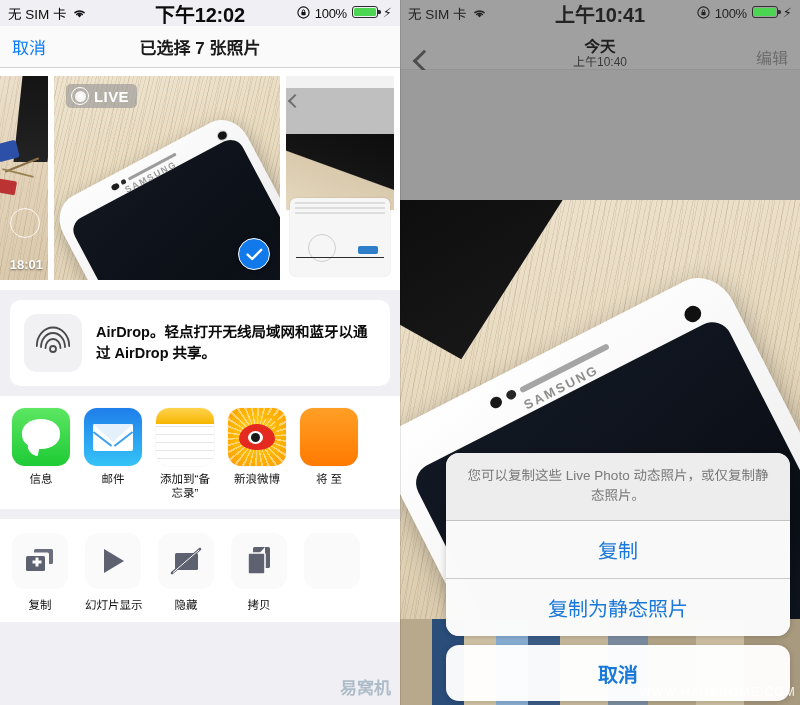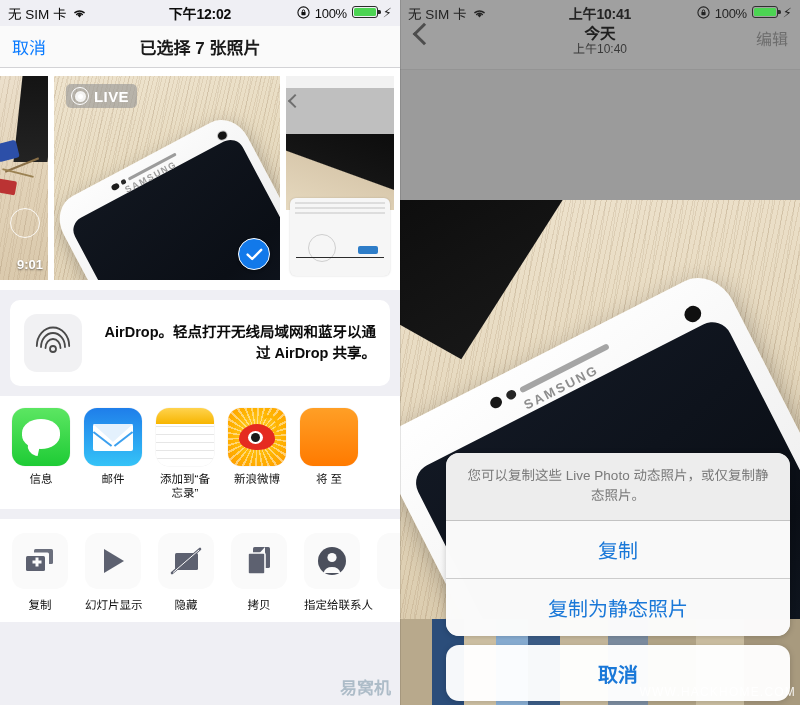--- a/index.html
+++ b/index.html
@@ -34,21 +34,21 @@
     display: flex;
     align-items: center;
     padding: 0 8px;
     font-size: 13.5px;
     color: #0d0d0d;
     box-sizing: border-box;
   }
   .sb-left { display: flex; align-items: center; gap: 5px; white-space: nowrap; }
   .sb-center {
     position: absolute; left: 0; right: 0; text-align: center;
-    font-weight: 600; font-size: 14px; letter-spacing: -0.2px;
+    font-weight: 600; font-size: 20px; letter-spacing: -0.2px;
     pointer-events: none;
   }
   .sb-right {
     margin-left: auto; display: flex; gap: 5px;
     white-space: nowrap; z-index: 2;
   }
   .wifi-icon { display: inline-block; width: 15px; height: 12px; position: relative; }
   .rotlock-icon { display:inline-block; width: 13px; height: 13px; }
   .batt {
     position: relative; width: 26px; height: 12px;
@@ -183,21 +183,21 @@
     background: repeating-linear-gradient(180deg,#d7d7d7 0 1.5px,transparent 1.5px 5px); opacity:.8;}
   .rt-ring { position:absolute; left:18px; bottom:14px; width:26px; height:26px;
     border:1.5px solid #cfcfcf; border-radius:50%; }
   .rt-blue { position:absolute; right:12px; bottom:22px; width:20px; height:8px;
     background:#2e7dc8; border-radius:2px; }
   .rt-line { position:absolute; left:6px; right:6px; bottom:18px; height:1.5px; background:#2b2b2b; }
 
   
   .card {
     background:#fff; margin: 10px 10px 0 10px; border-radius: 10px;
-    display:flex; align-items:center; padding: 14px 14px; box-sizing:border-box;text-align:right;
+    display:flex; align-items:center; padding: 14px 14px; box-sizing:border-box;
   }
   .airdrop-icon {
     flex:none; width:58px; height:58px; border-radius:13px; background:#f1f1f3;
     display:flex; align-items:center; justify-content:center; margin-right: 14px;
   }
   .airdrop-text { font-size:14.5px; line-height:1.42; color:#0b0b0b; font-weight:600; }
 
   
   .share-row {
     background:#fff; margin: 10px 0 0 0; padding: 12px 0 8px 12px;
@@ -277,21 +277,21 @@
   }
   .action-label { margin-top:7px; font-size:11.5px; color:#101010; white-space:nowrap; }
 
   
   .right-panel { background:#9b9b9b; }
   .right-panel .statusbar { background:#a0a0a0; color:#242424; }
   .right-panel .batt { border-color:#303030; }
   .right-panel .batt::after { background:#303030; }
   .rp-nav {
     height: 44px; background:#a0a0a0; position:relative;
-    display:flex; align-items:flex-start; padding: 0 12px; box-sizing:border-box;
+    display:flex; align-items:flex-end; padding: 0 12px; box-sizing:border-box;
     border-bottom:1px solid #949494;
     gap:27px;
   }
   .rp-back {
     width: 13px; height: 13px; border-left:3px solid #4d4d4d; border-bottom:3px solid #4d4d4d;
     transform: rotate(45deg); margin-left: 4px;
   }
   .rp-titles {
     position:absolute; left:0; right:0; text-align:center; pointer-events:none;
     line-height:1.05;
@@ -438,21 +438,21 @@
     <div class="photo-strip">
 
       <div class="thumb t-left">
         <div class="art-wood"></div>
         <div class="lt-dark"></div>
         <div class="lt-obj1"></div>
         <div class="lt-stick"></div>
         <div class="lt-stick2"></div>
         <div class="lt-obj2"></div>
         <div class="lt-ring"></div>
-        <div class="lt-dur">9:01</div>
+        <div class="lt-dur">18:01</div>
       </div>
 
       <div class="thumb t-main">
         <div class="main-photo">
           <div class="mp-wood"></div>
           <div class="mp-phone">
             <div class="mp-screen"></div>
             <div class="mp-sensor1"></div>
             <div class="mp-sensor2"></div>
             <div class="mp-speaker"></div>
@@ -571,30 +571,20 @@
         <div class="action-icon">
           <svg width="28" height="30" viewBox="0 0 28 30">
             <rect x="8" y="1" width="17" height="21" rx="1.6" fill="#5d6170"></rect>
             <rect x="3" y="7" width="17" height="21" rx="1.6" fill="#5d6170" stroke="#fafafa" stroke-width="1.6"></rect>
             <path d="M20 7 L20 1 L14.6 7 Z" fill="#fafafa"></path>
           </svg>
         </div>
         <div class="action-label">拷贝</div>
       </div>
       <div class="action-item">
-        <div class="action-icon">
-          <svg width="30" height="30" viewBox="0 0 30 30">
-            <circle cx="15" cy="15" r="14" fill="#4b4f5c"></circle>
-            <circle cx="15" cy="11.5" r="4.6" fill="#fafafa"></circle>
-            <path d="M6.5 27 a8.8 8 0 0 1 17 0 Z" fill="#fafafa"></path>
-          </svg>
-        </div>
-        <div class="action-label">指定给联系人</div>
-      </div>
-      <div class="action-item">
         <div class="action-icon"></div>
         <div class="action-label"></div>
       </div>
     </div>
 
     <div class="wm-left">
       <span class="wm-name2">易窝机</span>
     </div>
   </div>
 

